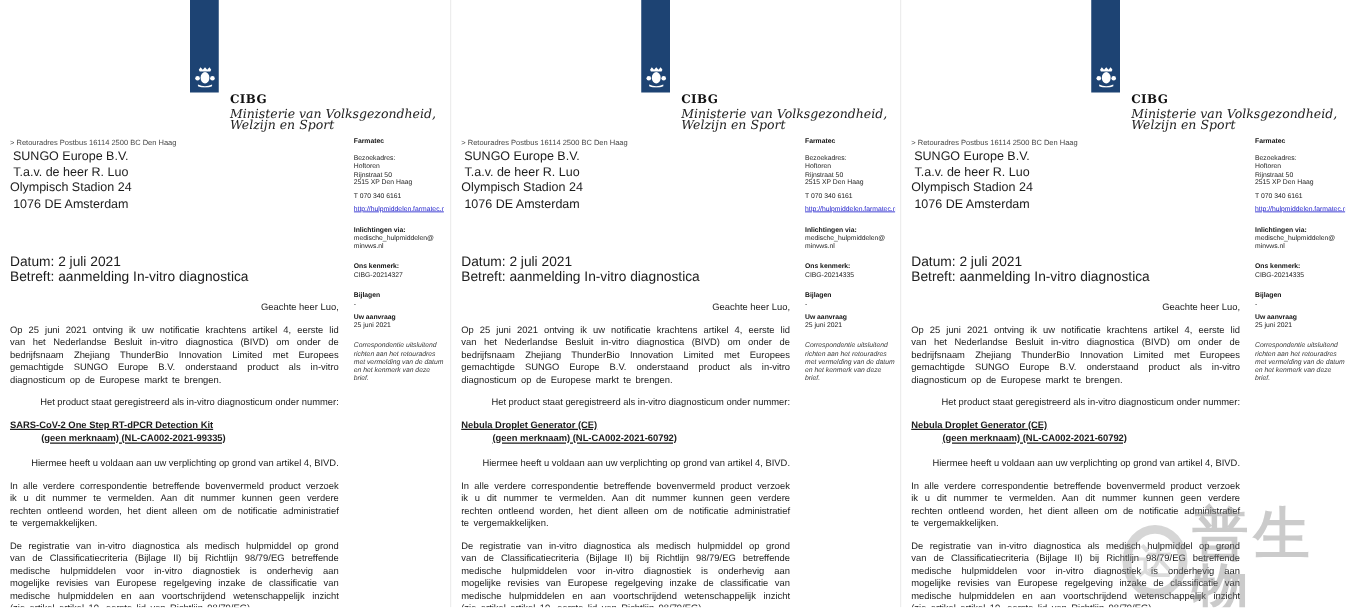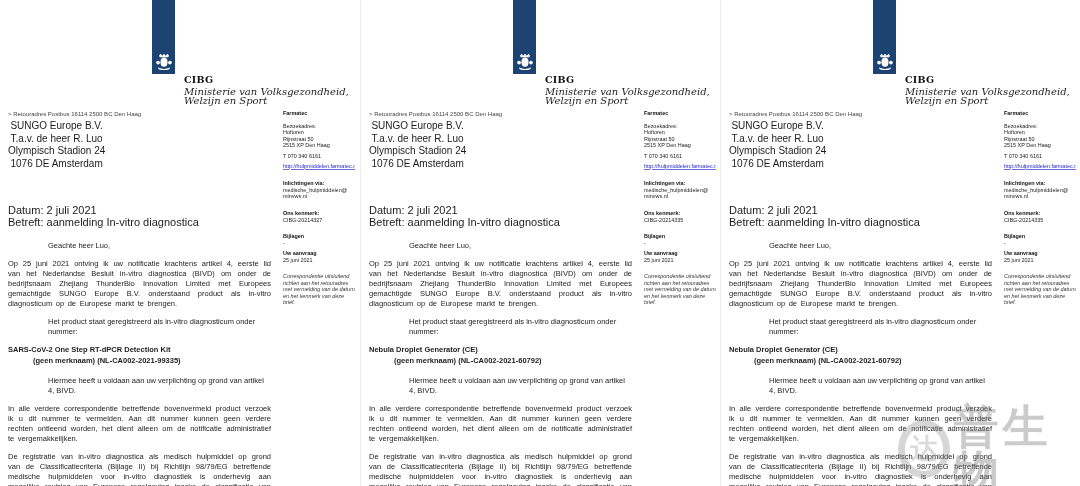--- a/index.html
+++ b/index.html
@@ -27,22 +27,22 @@
   .sidebar{position:absolute;left:283px;top:110px;width:106px;font-size:8px;line-height:9.5px;
            color:#222;transform:scale(.68);transform-origin:top left;}
   .sb-b{font-weight:bold;color:#111;}
   .sb-gap-s{margin-top:6px;} .sb-gap-m{margin-top:10px;} .sb-gap-l{margin-top:15px;}
   .sb-link{color:#2323cc;text-decoration:underline;white-space:nowrap;overflow:hidden;display:block;}
   .sb-note{font-style:italic;color:#333;}
 
   
   .body{position:absolute;left:8px;top:241px;width:263px;font-size:7.5px;line-height:10px;color:#1c1c1c;}
   .body p{margin:0 0 8px 0;text-align:justify;word-spacing:1.5px;}
-  .body .salutation,.body .plain{text-align:left;word-spacing:normal;margin-left:40px;}
-  .product{font-weight:bold;margin:1px 0 10px 0;line-height:10.5px;}
+  .body .salutation,.body .plain{text-align:right;word-spacing:normal;}
+  .product{font-weight:bold;margin:1px 0 10px 0;line-height:10.5px;text-decoration:underline;}
   .product .l2{padding-left:25px;}
 
   
   .watermark{position:absolute;left:898px;top:404px;display:flex;align-items:center;pointer-events:none;}
   .wm-ring{width:44px;height:44px;border:7px solid rgba(135,135,135,.34);border-radius:50%;
            display:flex;align-items:center;justify-content:center;margin-right:4px;}
   .wm-ring-char{font-size:28px;font-weight:bold;color:rgba(135,135,135,.30);line-height:1;}
   .wm-text{font-size:45px;font-weight:600;letter-spacing:4px;color:rgba(132,132,132,.42);
            font-family:"DejaVu Sans",sans-serif;line-height:1;}
 </style>

